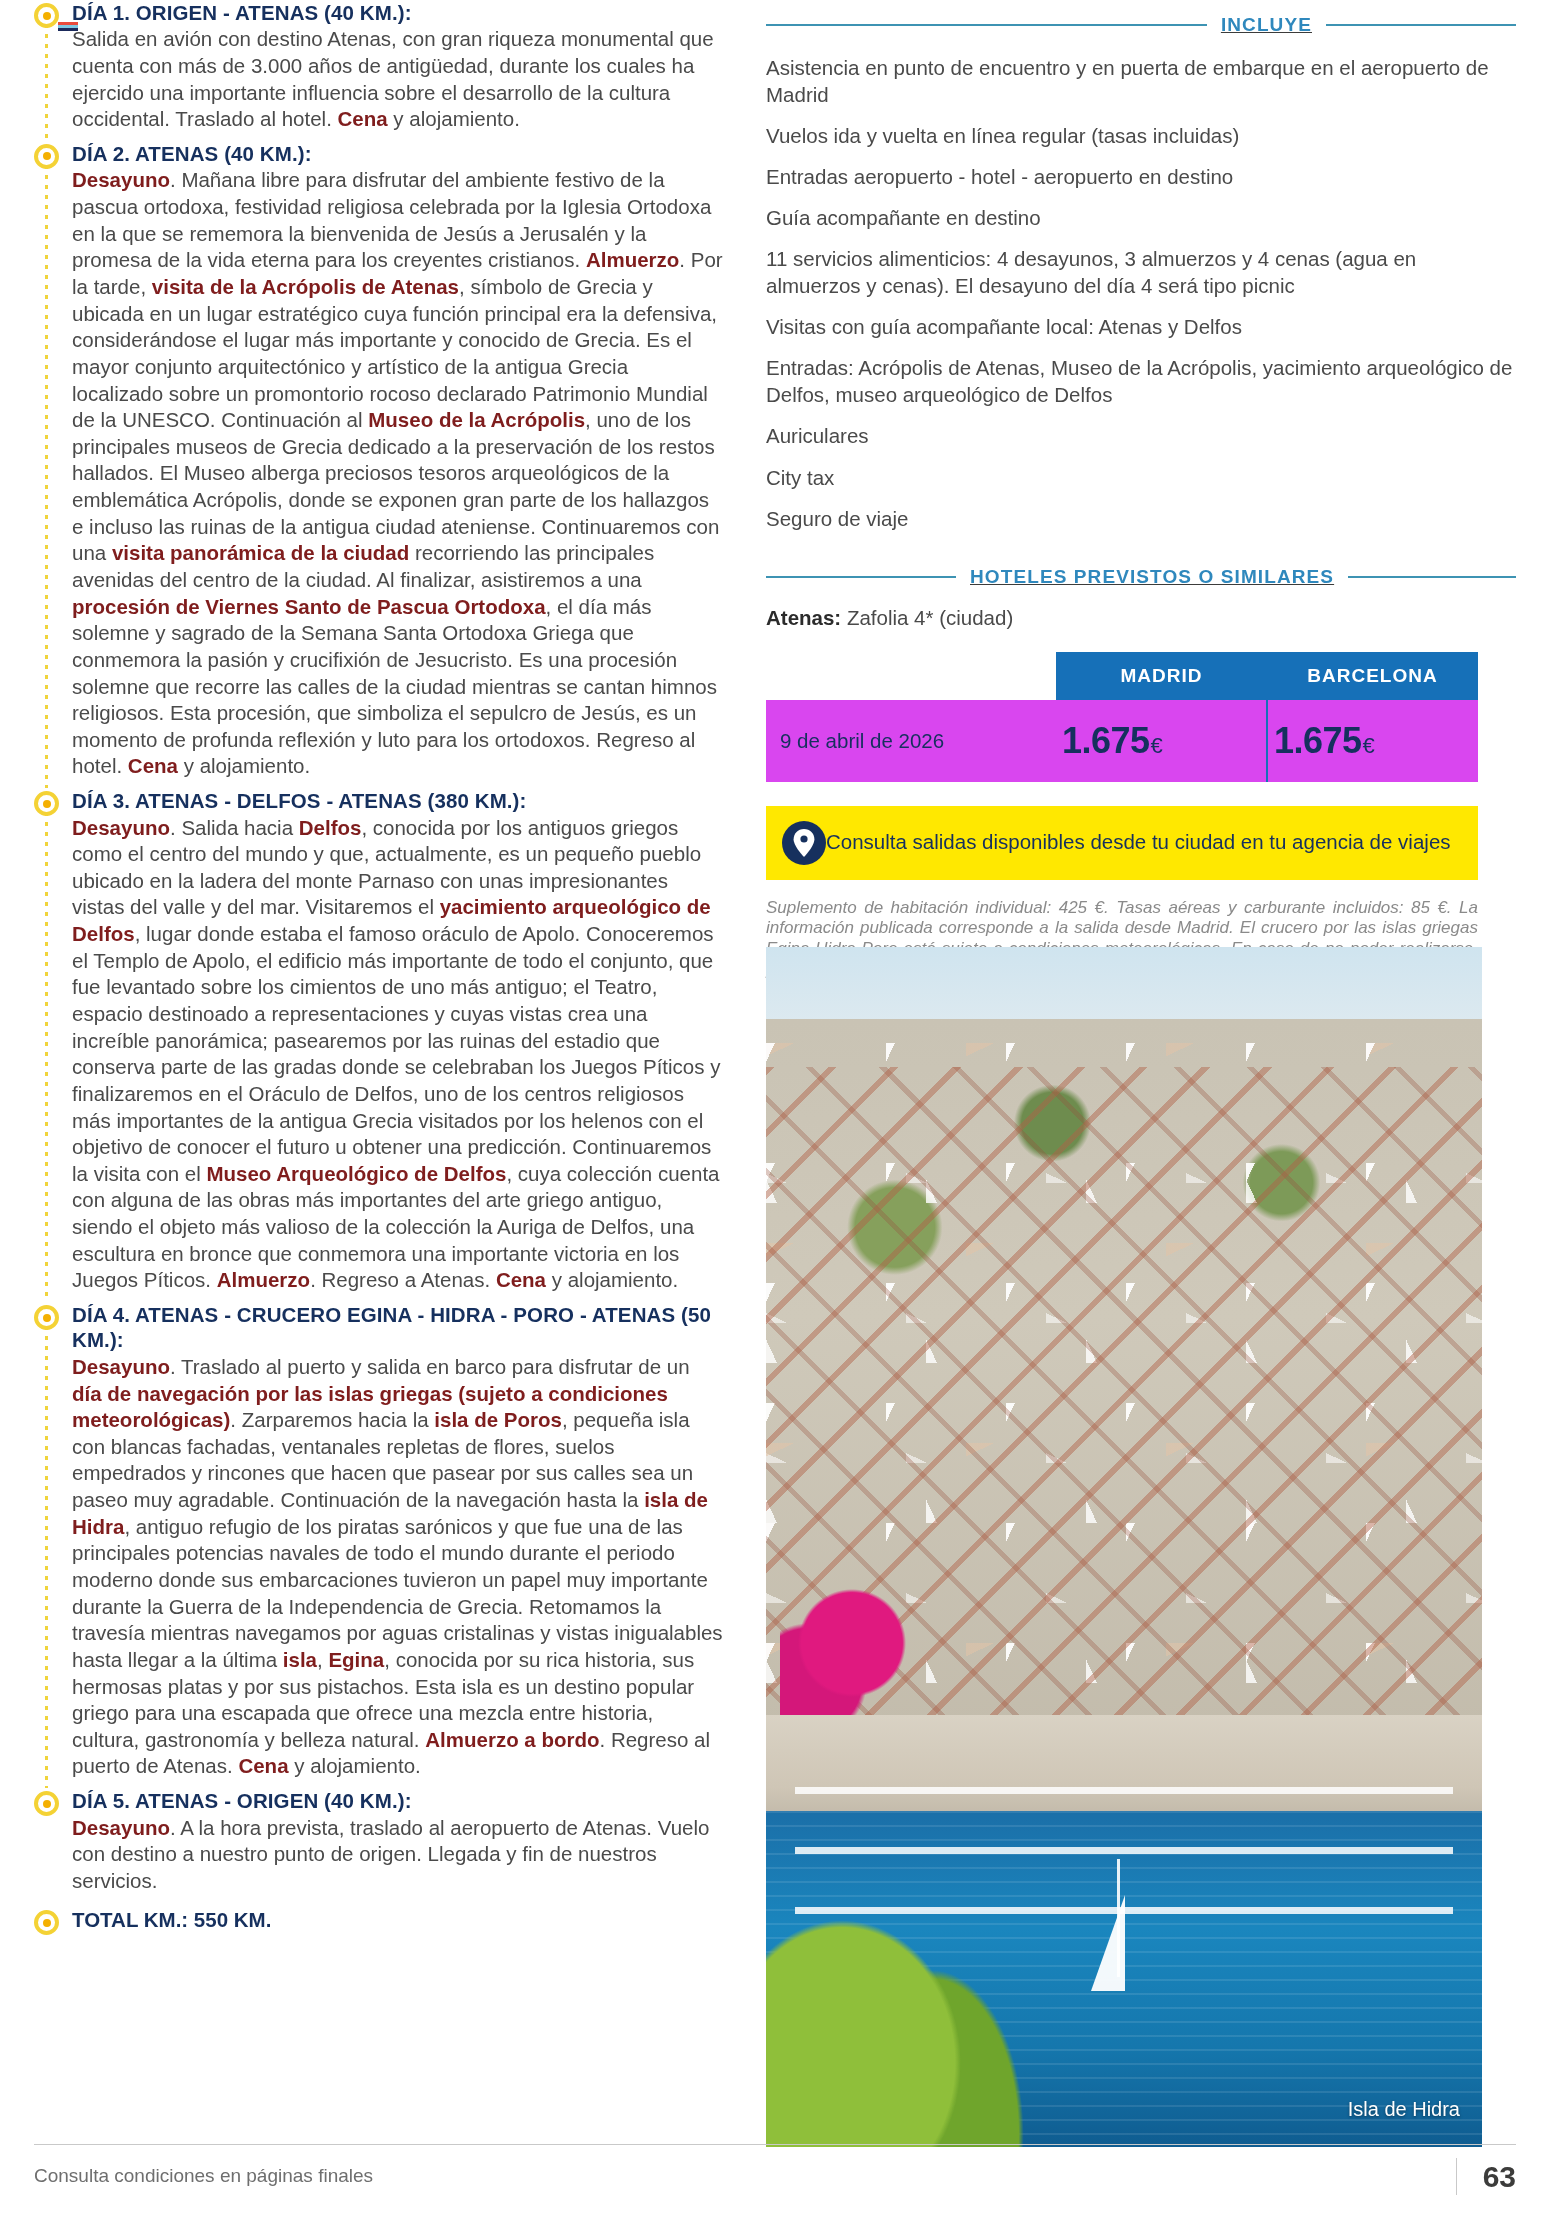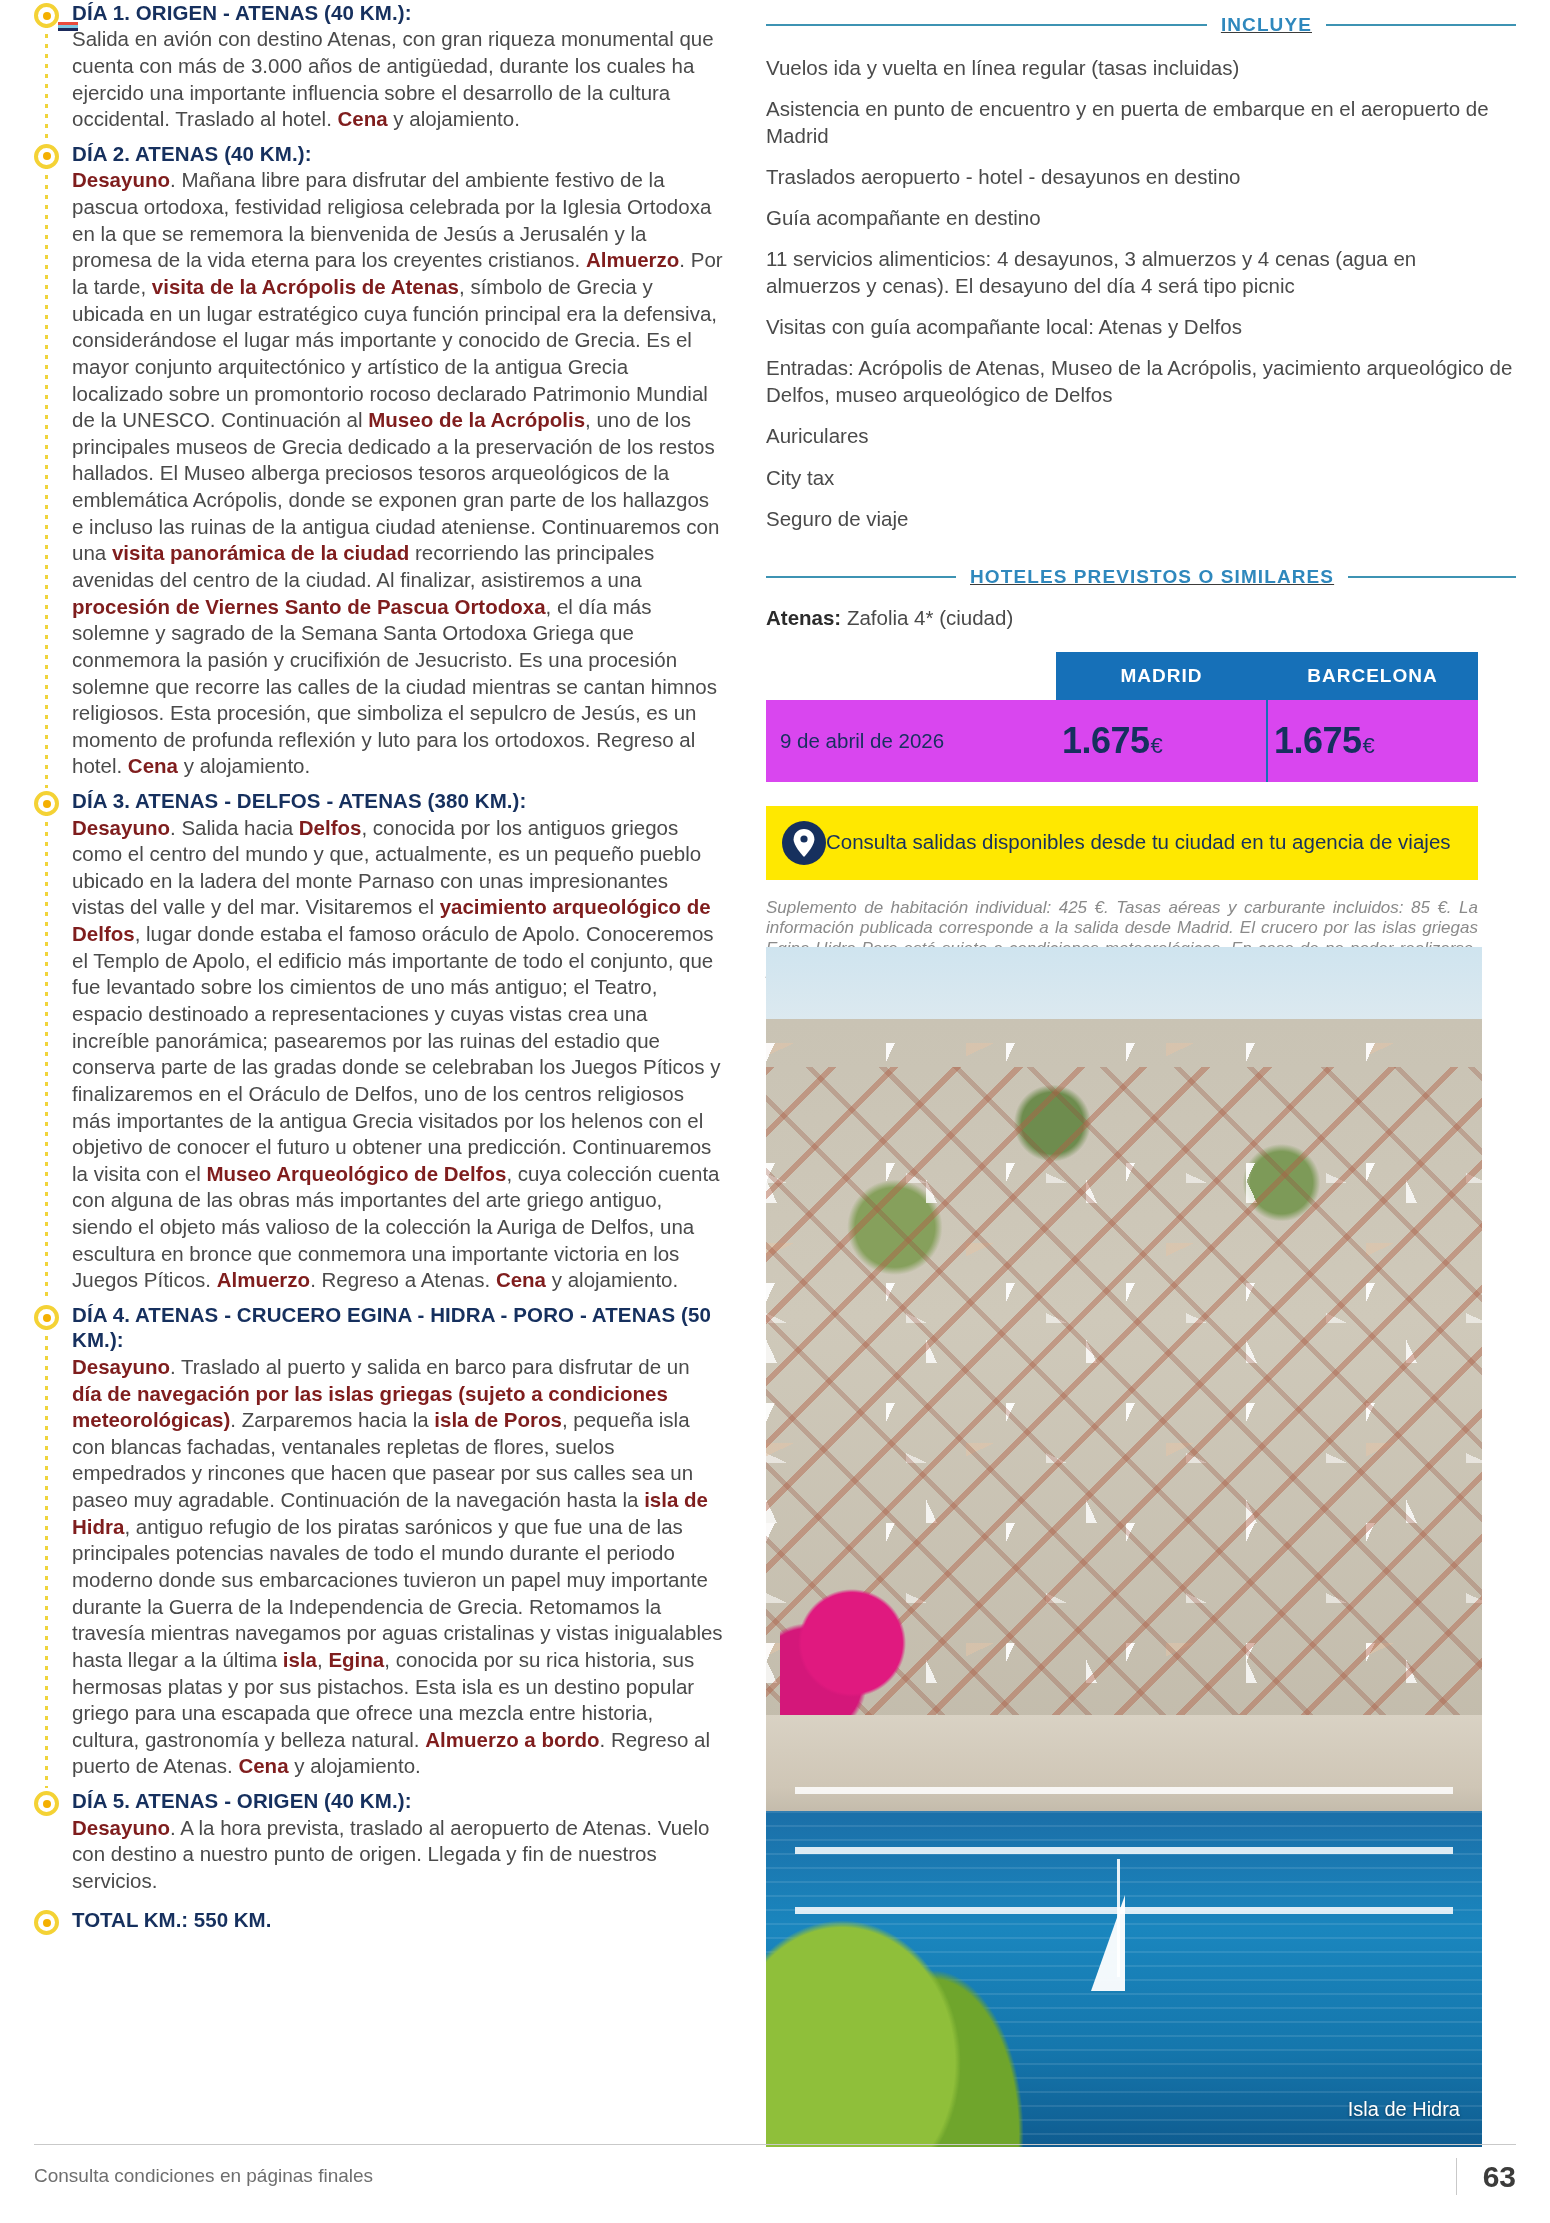--- a/index.html
+++ b/index.html
@@ -428,23 +428,23 @@
 
   <div class="col-right">
 
     <div class="sec-head includes">
       <span class="line"></span>
       <span class="label">INCLUYE</span>
       <span class="line short"></span>
     </div>
 
     <ul class="includes-list" id="includes-list">
+        <li>Asistencia en punto de encuentro y en puerta de embarque en el aeropuerto de Madrid</li>
         <li>Vuelos ida y vuelta en línea regular (tasas incluidas)</li>
-        <li>Asistencia en punto de encuentro y en puerta de embarque en el aeropuerto de Madrid</li>
-        <li>Traslados aeropuerto - hotel - desayunos en destino</li>
+        <li>Entradas aeropuerto - hotel - aeropuerto en destino</li>
         <li>Guía acompañante en destino</li>
         <li>11 servicios alimenticios: 4 desayunos, 3 almuerzos y 4 cenas (agua en almuerzos y cenas). El desayuno del día 4 será tipo picnic</li>
         <li>Visitas con guía acompañante local: Atenas y Delfos</li>
         <li>Entradas: Acrópolis de Atenas, Museo de la Acrópolis, yacimiento arqueológico de Delfos, museo arqueológico de Delfos</li>
         <li>Auriculares</li>
         <li>City tax</li>
         <li>Seguro de viaje</li>
       </ul>
 
     <div class="sec-head hotels">

